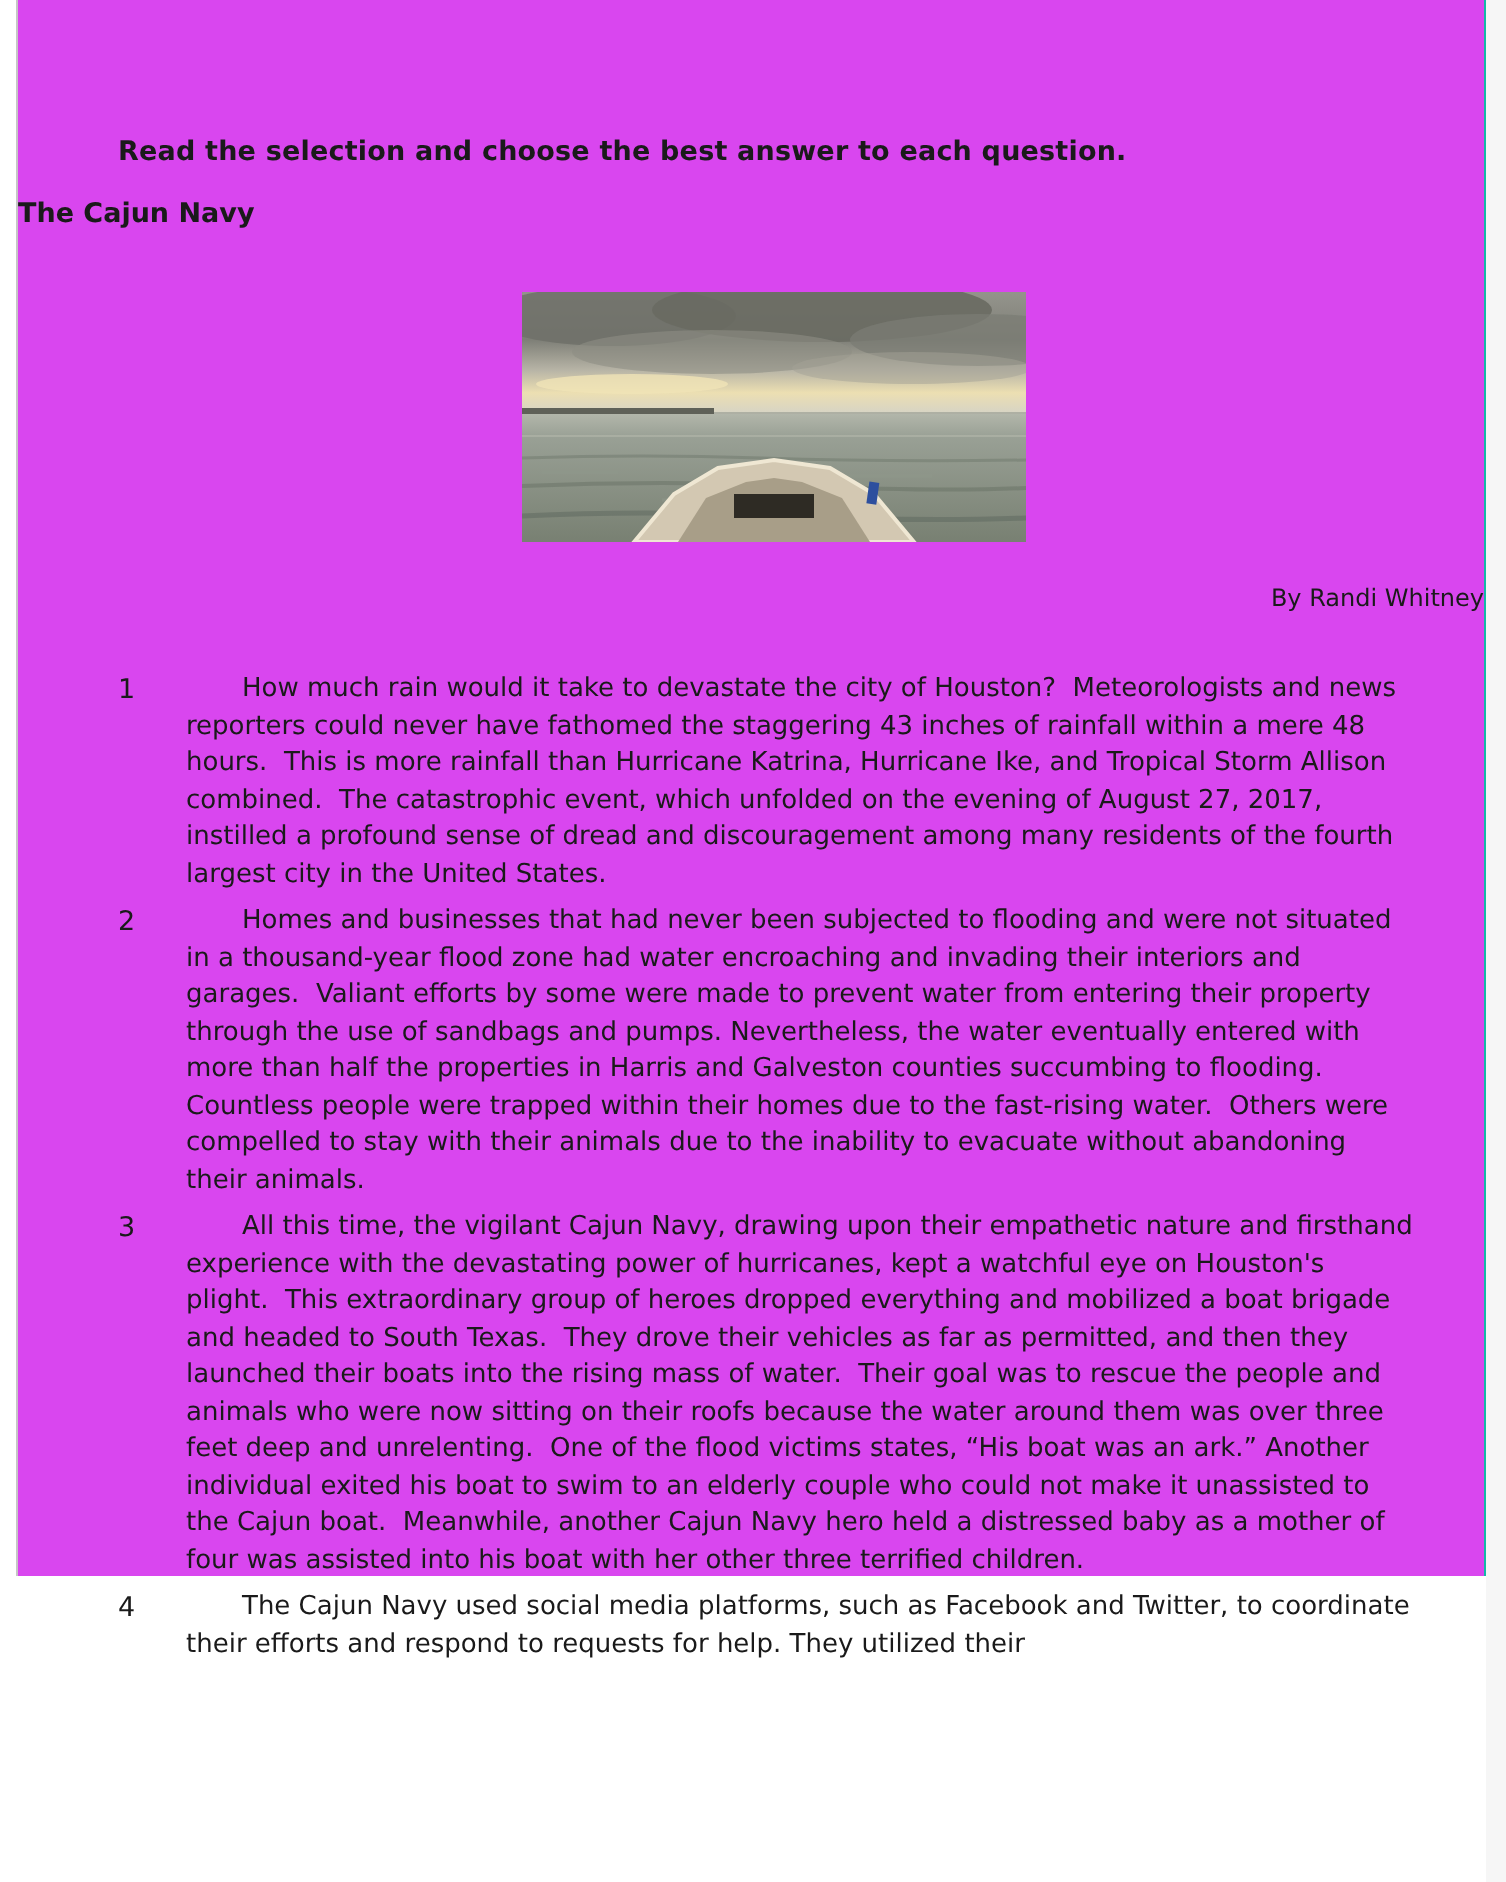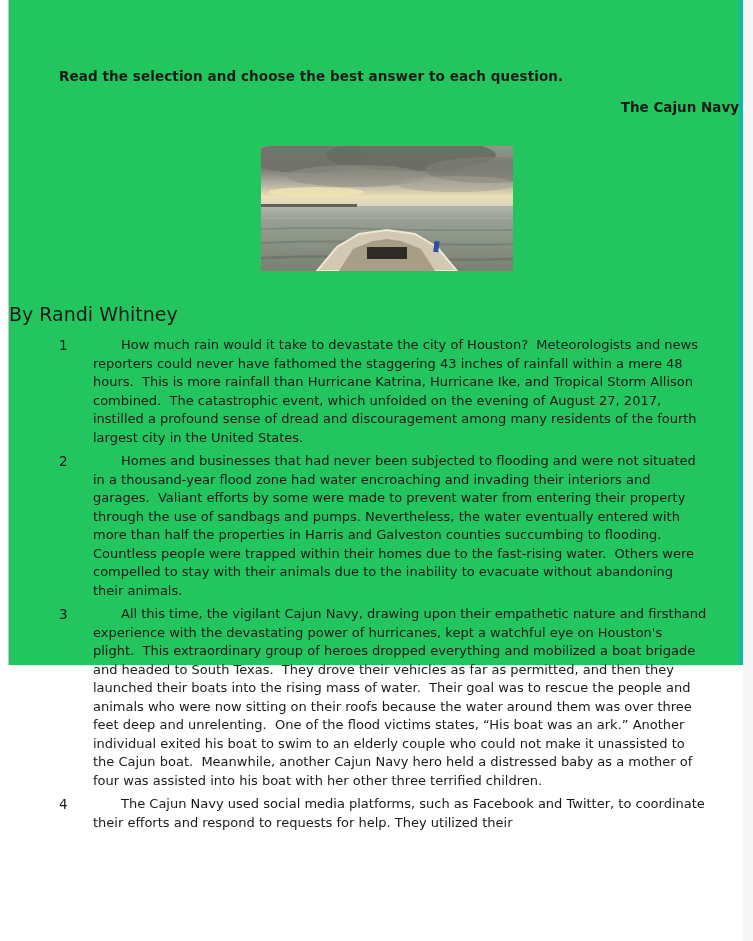--- a/index.html
+++ b/index.html
@@ -11,46 +11,46 @@
     position: relative;
     overflow: hidden;
   }
   .right-gutter {
     position: absolute; top: 0; right: 0;
     width: 10px; height: 941px;
     background: #f6f6f6;
   }
   .page {
     position: absolute; left: 8px; top: 0;
-    width: 735px; height: 665px;
-    background: #22c55e;
+    width: 735px; height: 788px;
+    background: #d946ef;
     border-left: 1px solid #c6c6c6;
-    border-right: 4px solid #14b8a6;
+    border-right: 1px solid #14b8a6;
     box-sizing: border-box;
   }
   .instruction {
     position: absolute; left: 50px; top: 68px;
     font-size: 13.5px; font-weight: bold;
     letter-spacing: 0.1px;
   }
   .passage-title {
     position: absolute; left: 0; top: 99px; width: 100%;
-    text-align: right;
+    text-align: left;
     font-size: 13.5px; font-weight: bold;
   }
   .photo-frame {
     position: absolute; left: 252px; top: 146px;
     width: 252px; height: 125px;
     overflow: hidden;
   }
   .photo-frame svg { display: block; width: 252px; height: 125px; }
   .byline {
-    position: absolute; left: 0; top: 303px; width: 100%;
-    text-align: left;
-    font-size: 19px;
+    position: absolute; left: 0; top: 292px; width: 100%;
+    text-align: right;
+    font-size: 12px;
   }
   .paragraphs {
     position: absolute; left: 50px; top: 336px;
     width: 656px;
   }
   .para {
     display: flex;
     margin: 0 0 5px 0;
   }
   .pnum {

